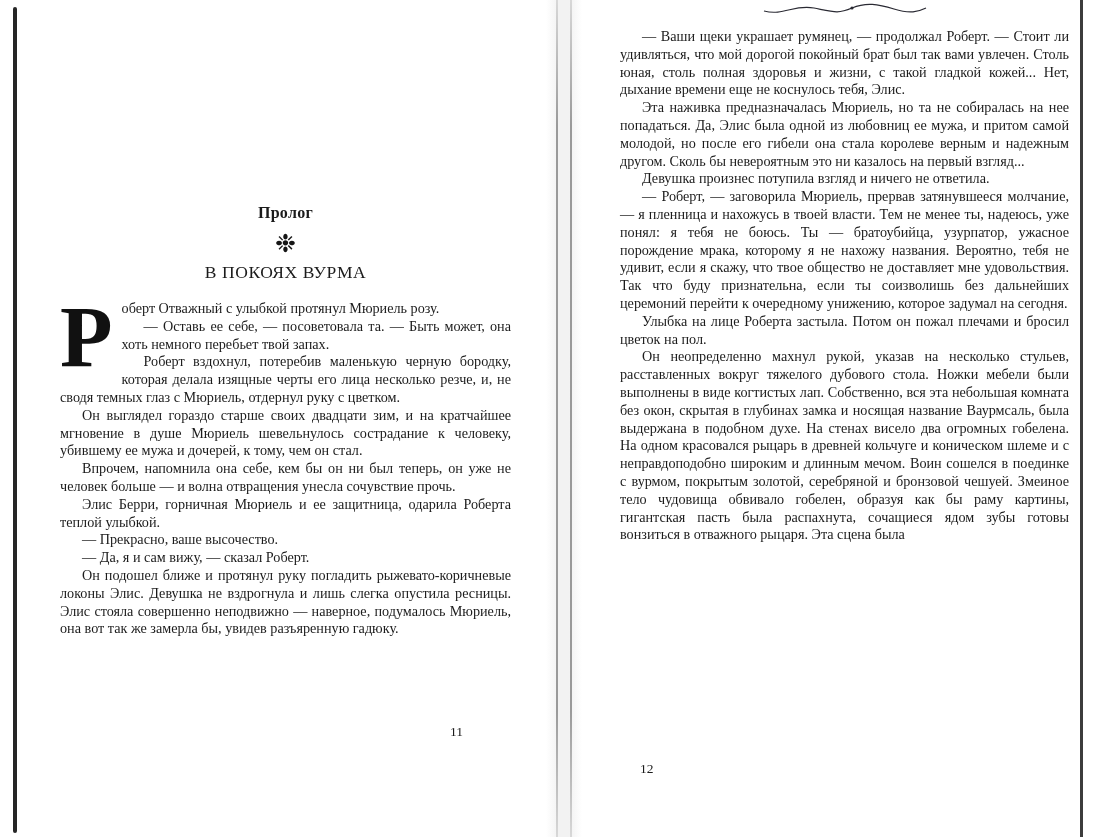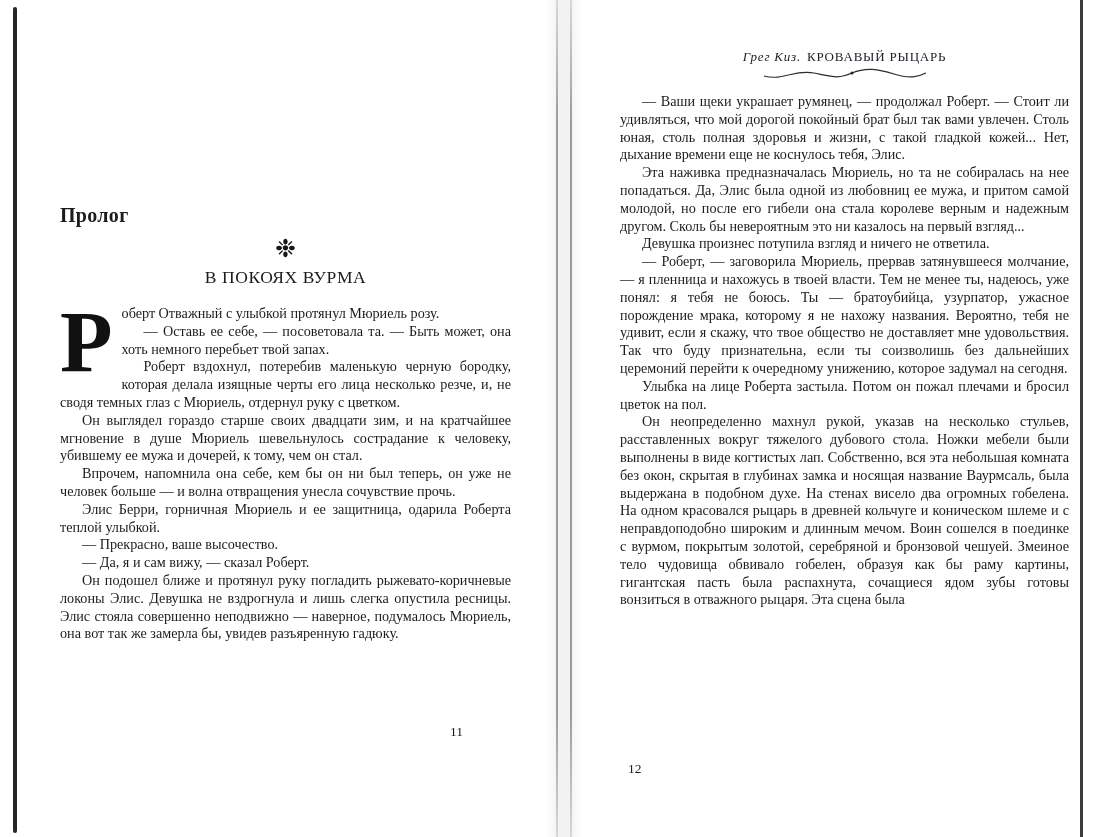--- a/index.html
+++ b/index.html
@@ -32,22 +32,22 @@
   }
   .gutter-line-a { left: 556px; }
   .gutter-line-b { left: 570px; }
 
   .page { position: absolute; top: 0; height: 837px; }
   .page-left  { left: 60px;  width: 451px; }
   .page-right { left: 620px; width: 449px; }
 
   
   .prologue {
-    margin: 204px 0 0 0; text-align: left;
-    font-size: 20px; font-weight: 700; letter-spacing: 0.3px;
+    margin: 204px 0 0 0; text-align: center;
+    font-size: 16px; font-weight: 700; letter-spacing: 0.3px;
   }
   .ornament {
     text-align: center; font-size: 25px; line-height: 28px; margin: 8px 0 4px 0;
     font-family: "DejaVu Sans", sans-serif; color: #161616;
   }
   .chapter-title {
     margin: 0 0 17px 0; text-align: center;
     font-size: 17.5px; font-weight: 400; letter-spacing: 0.6px;
   }
 
@@ -67,21 +67,21 @@
   .running-head {
     margin: 49px 0 0 0; text-align: center;
     font-size: 13px; letter-spacing: 0.8px; color: #20202a; white-space: nowrap;
   }
   .running-head .author { font-style: italic; margin-right: 6px; }
   .running-head .title { font-weight: 400; }
   .flourish { display: block; margin: 3px auto 13px auto; }
 
   .folio { position: absolute; font-size: 13.5px; color: #1b1b1b; }
   .folio-left  { left: 390px; top: 724px; }
-  .folio-right { left: 8px;  top: 761px; }
+  .folio-right { left: 20px;  top: 761px; }
 </style>
 </head>
 <body>
 
 <div class="spread">
 
   <div class="edge-left"></div>
   <div class="gutter-shade"></div>
   <div class="gutter-line-a"></div>
   <div class="gutter-line-b"></div>
@@ -101,23 +101,20 @@
       <p>Элис Берри, горничная Мюриель и ее защитница, одарила Роберта теплой улыбкой.</p>
       <p>— Прекрасно, ваше высочество.</p>
       <p>— Да, я и сам вижу, — сказал Роберт.</p>
       <p>Он подошел ближе и протянул руку погладить рыжевато-коричневые локоны Элис. Девушка не вздрогнула и лишь слегка опустила ресницы. Элис стояла совершенно неподвижно — наверное, подумалось Мюриель, она вот так же замерла бы, увидев разъяренную гадюку.</p>
     </div>
 
     <div class="folio folio-left">11</div>
   </div>
 
   <div class="page page-right">
-    <div class="running-head">
-      <span class="author">Грег Киз.</span><span class="title">КРОВАВЫЙ РЫЦАРЬ</span>
-    </div>
     <svg class="flourish" width="170" height="12" viewBox="0 0 170 12" aria-hidden="true">
       <path d="M4,8 C24,13 34,1 54,5 S78,11 92,5 S118,1 134,6 S158,9 166,5" stroke="#2a2a33" stroke-width="1.2" fill="none"></path>
       <circle cx="92" cy="5" r="1.6" fill="#2a2a33"></circle>
     </svg>
 
     <div class="body">
       <p>— Ваши щеки украшает румянец, — продолжал Роберт. — Стоит ли удивляться, что мой дорогой покойный брат был так вами увлечен. Столь юная, столь полная здоровья и жизни, с такой гладкой кожей... Нет, дыхание времени еще не коснулось тебя, Элис.</p>
       <p>Эта наживка предназначалась Мюриель, но та не собиралась на нее попадаться. Да, Элис была одной из любовниц ее мужа, и притом самой молодой, но после его гибели она стала королеве верным и надежным другом. Сколь бы невероятным это ни казалось на первый взгляд...</p>
       <p>Девушка произнес потупила взгляд и ничего не ответила.</p>
       <p>— Роберт, — заговорила Мюриель, прервав затянувшееся молчание, — я пленница и нахожусь в твоей власти. Тем не менее ты, надеюсь, уже понял: я тебя не боюсь. Ты — братоубийца, узурпатор, ужасное порождение мрака, которому я не нахожу названия. Вероятно, тебя не удивит, если я скажу, что твое общество не доставляет мне удовольствия. Так что буду признательна, если ты соизволишь без дальнейших церемоний перейти к очередному унижению, которое задумал на сегодня.</p>

